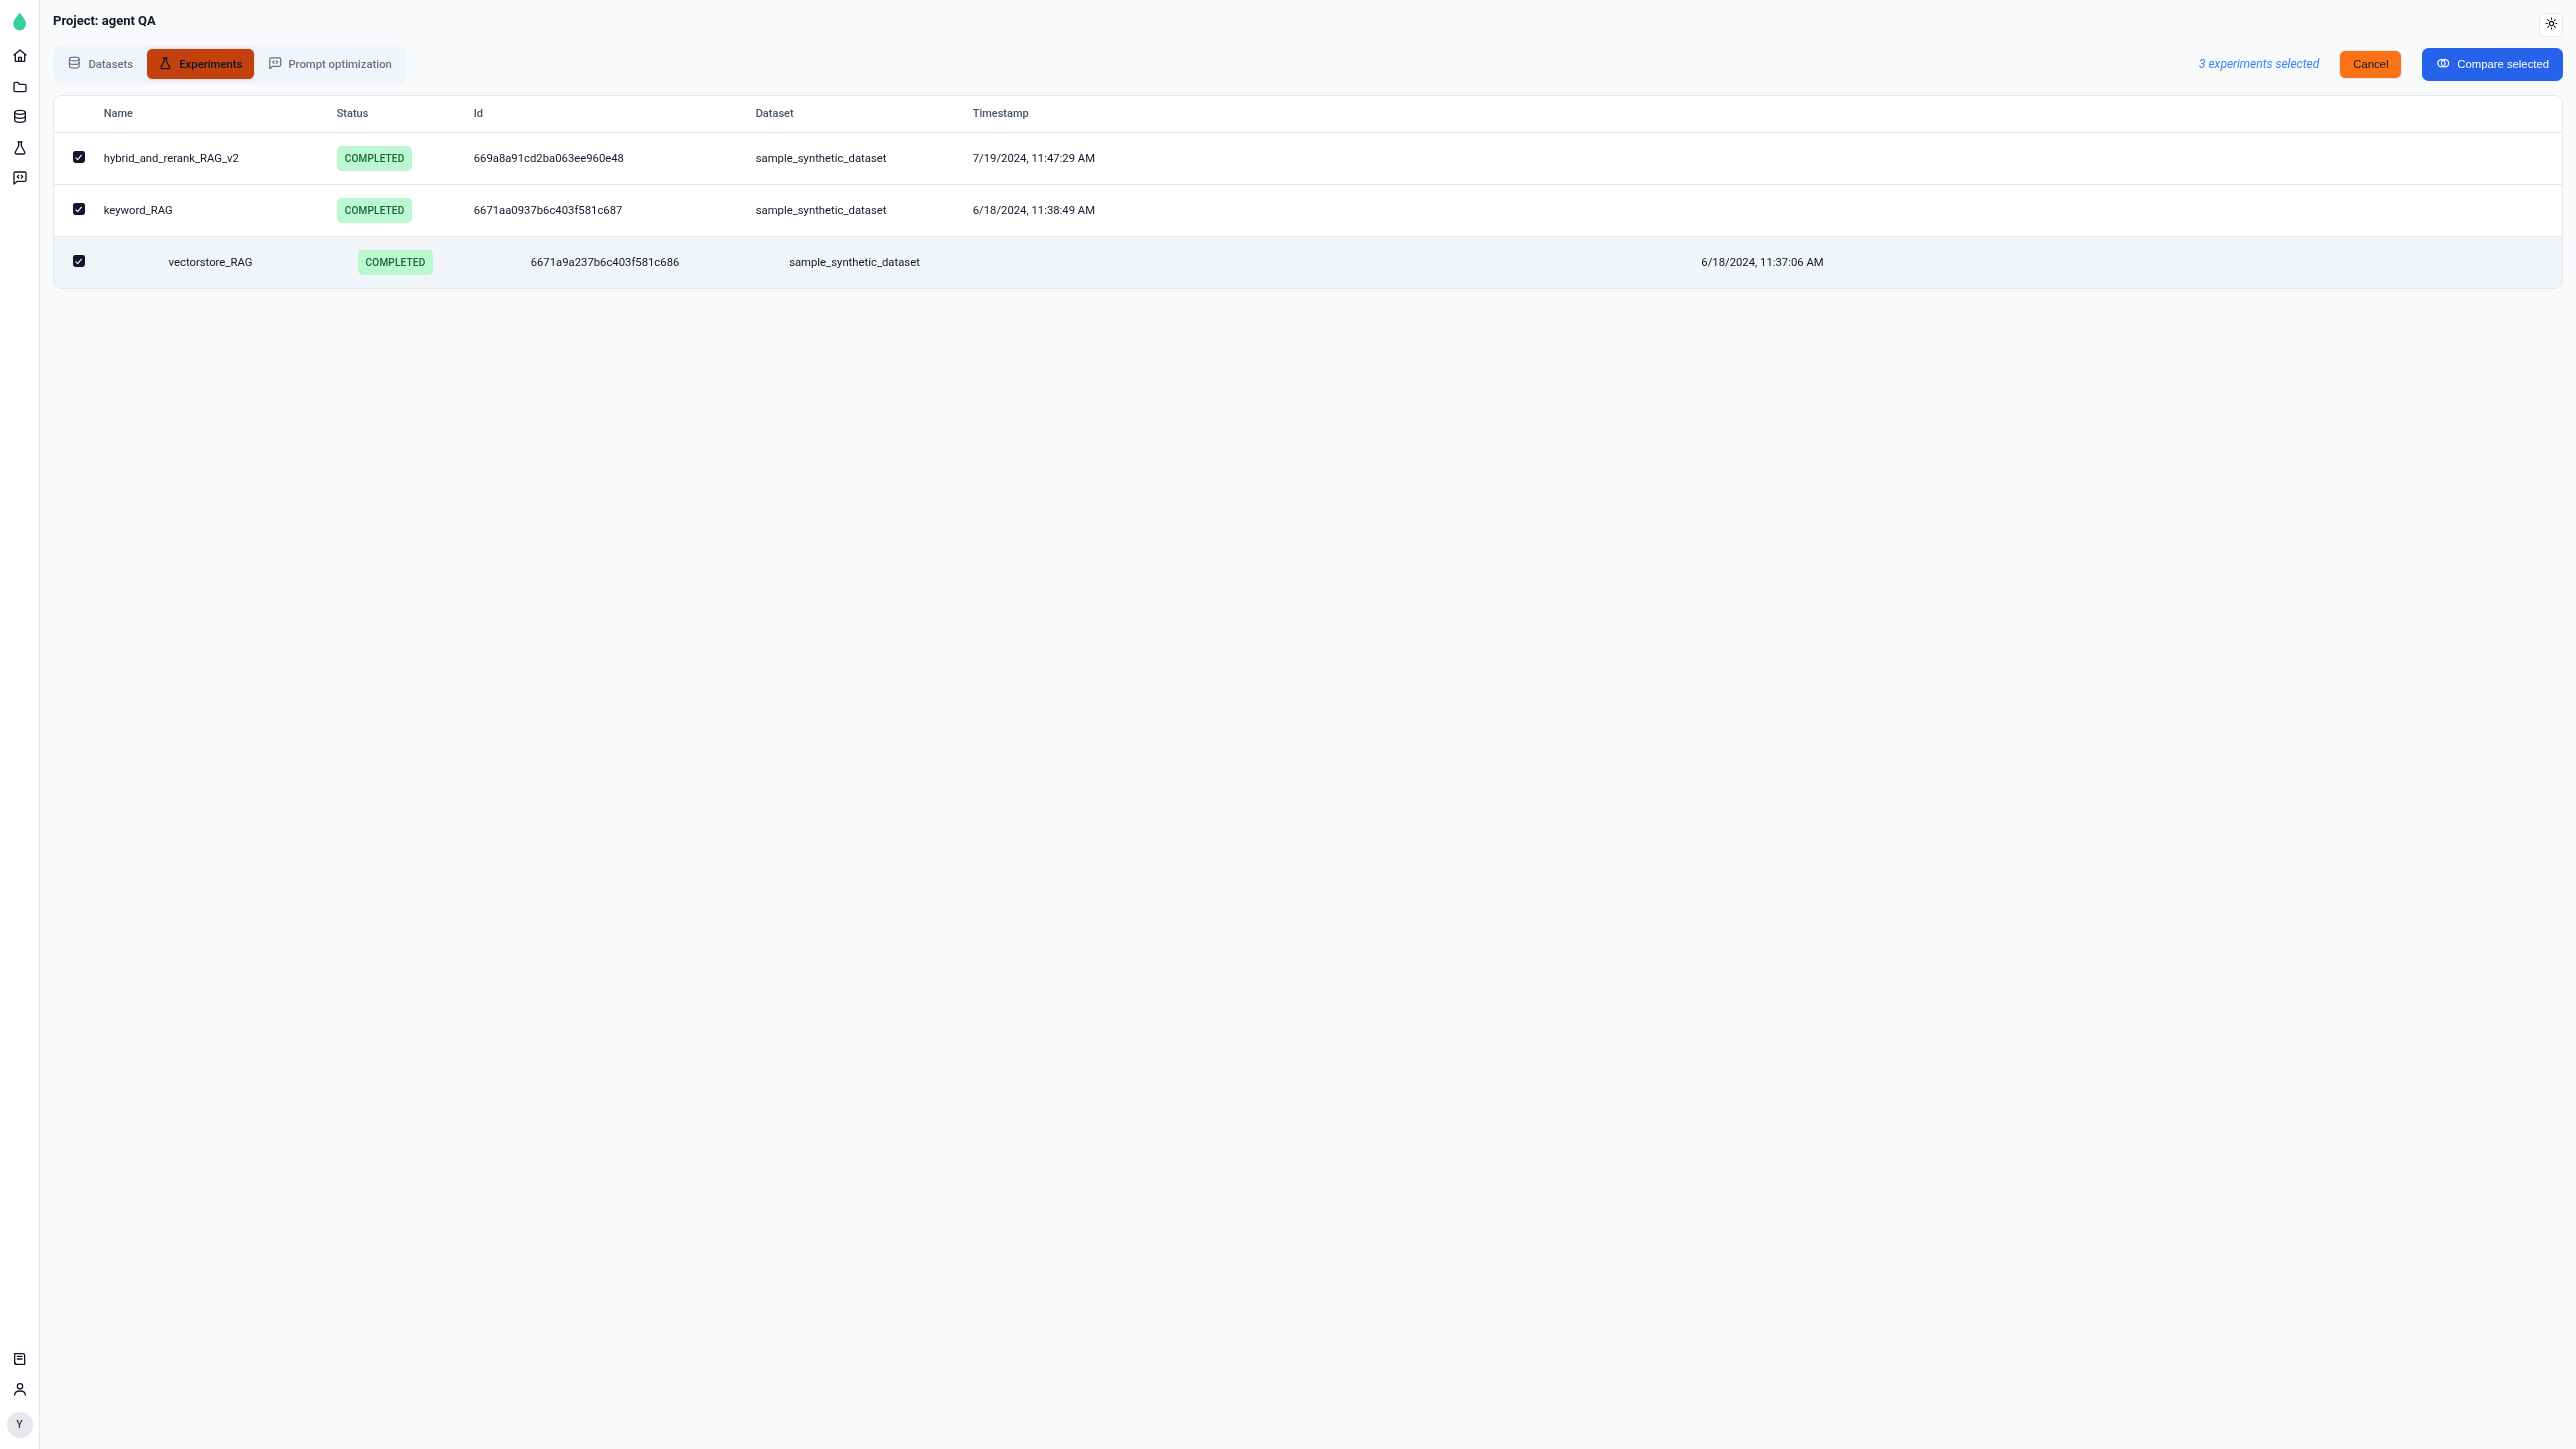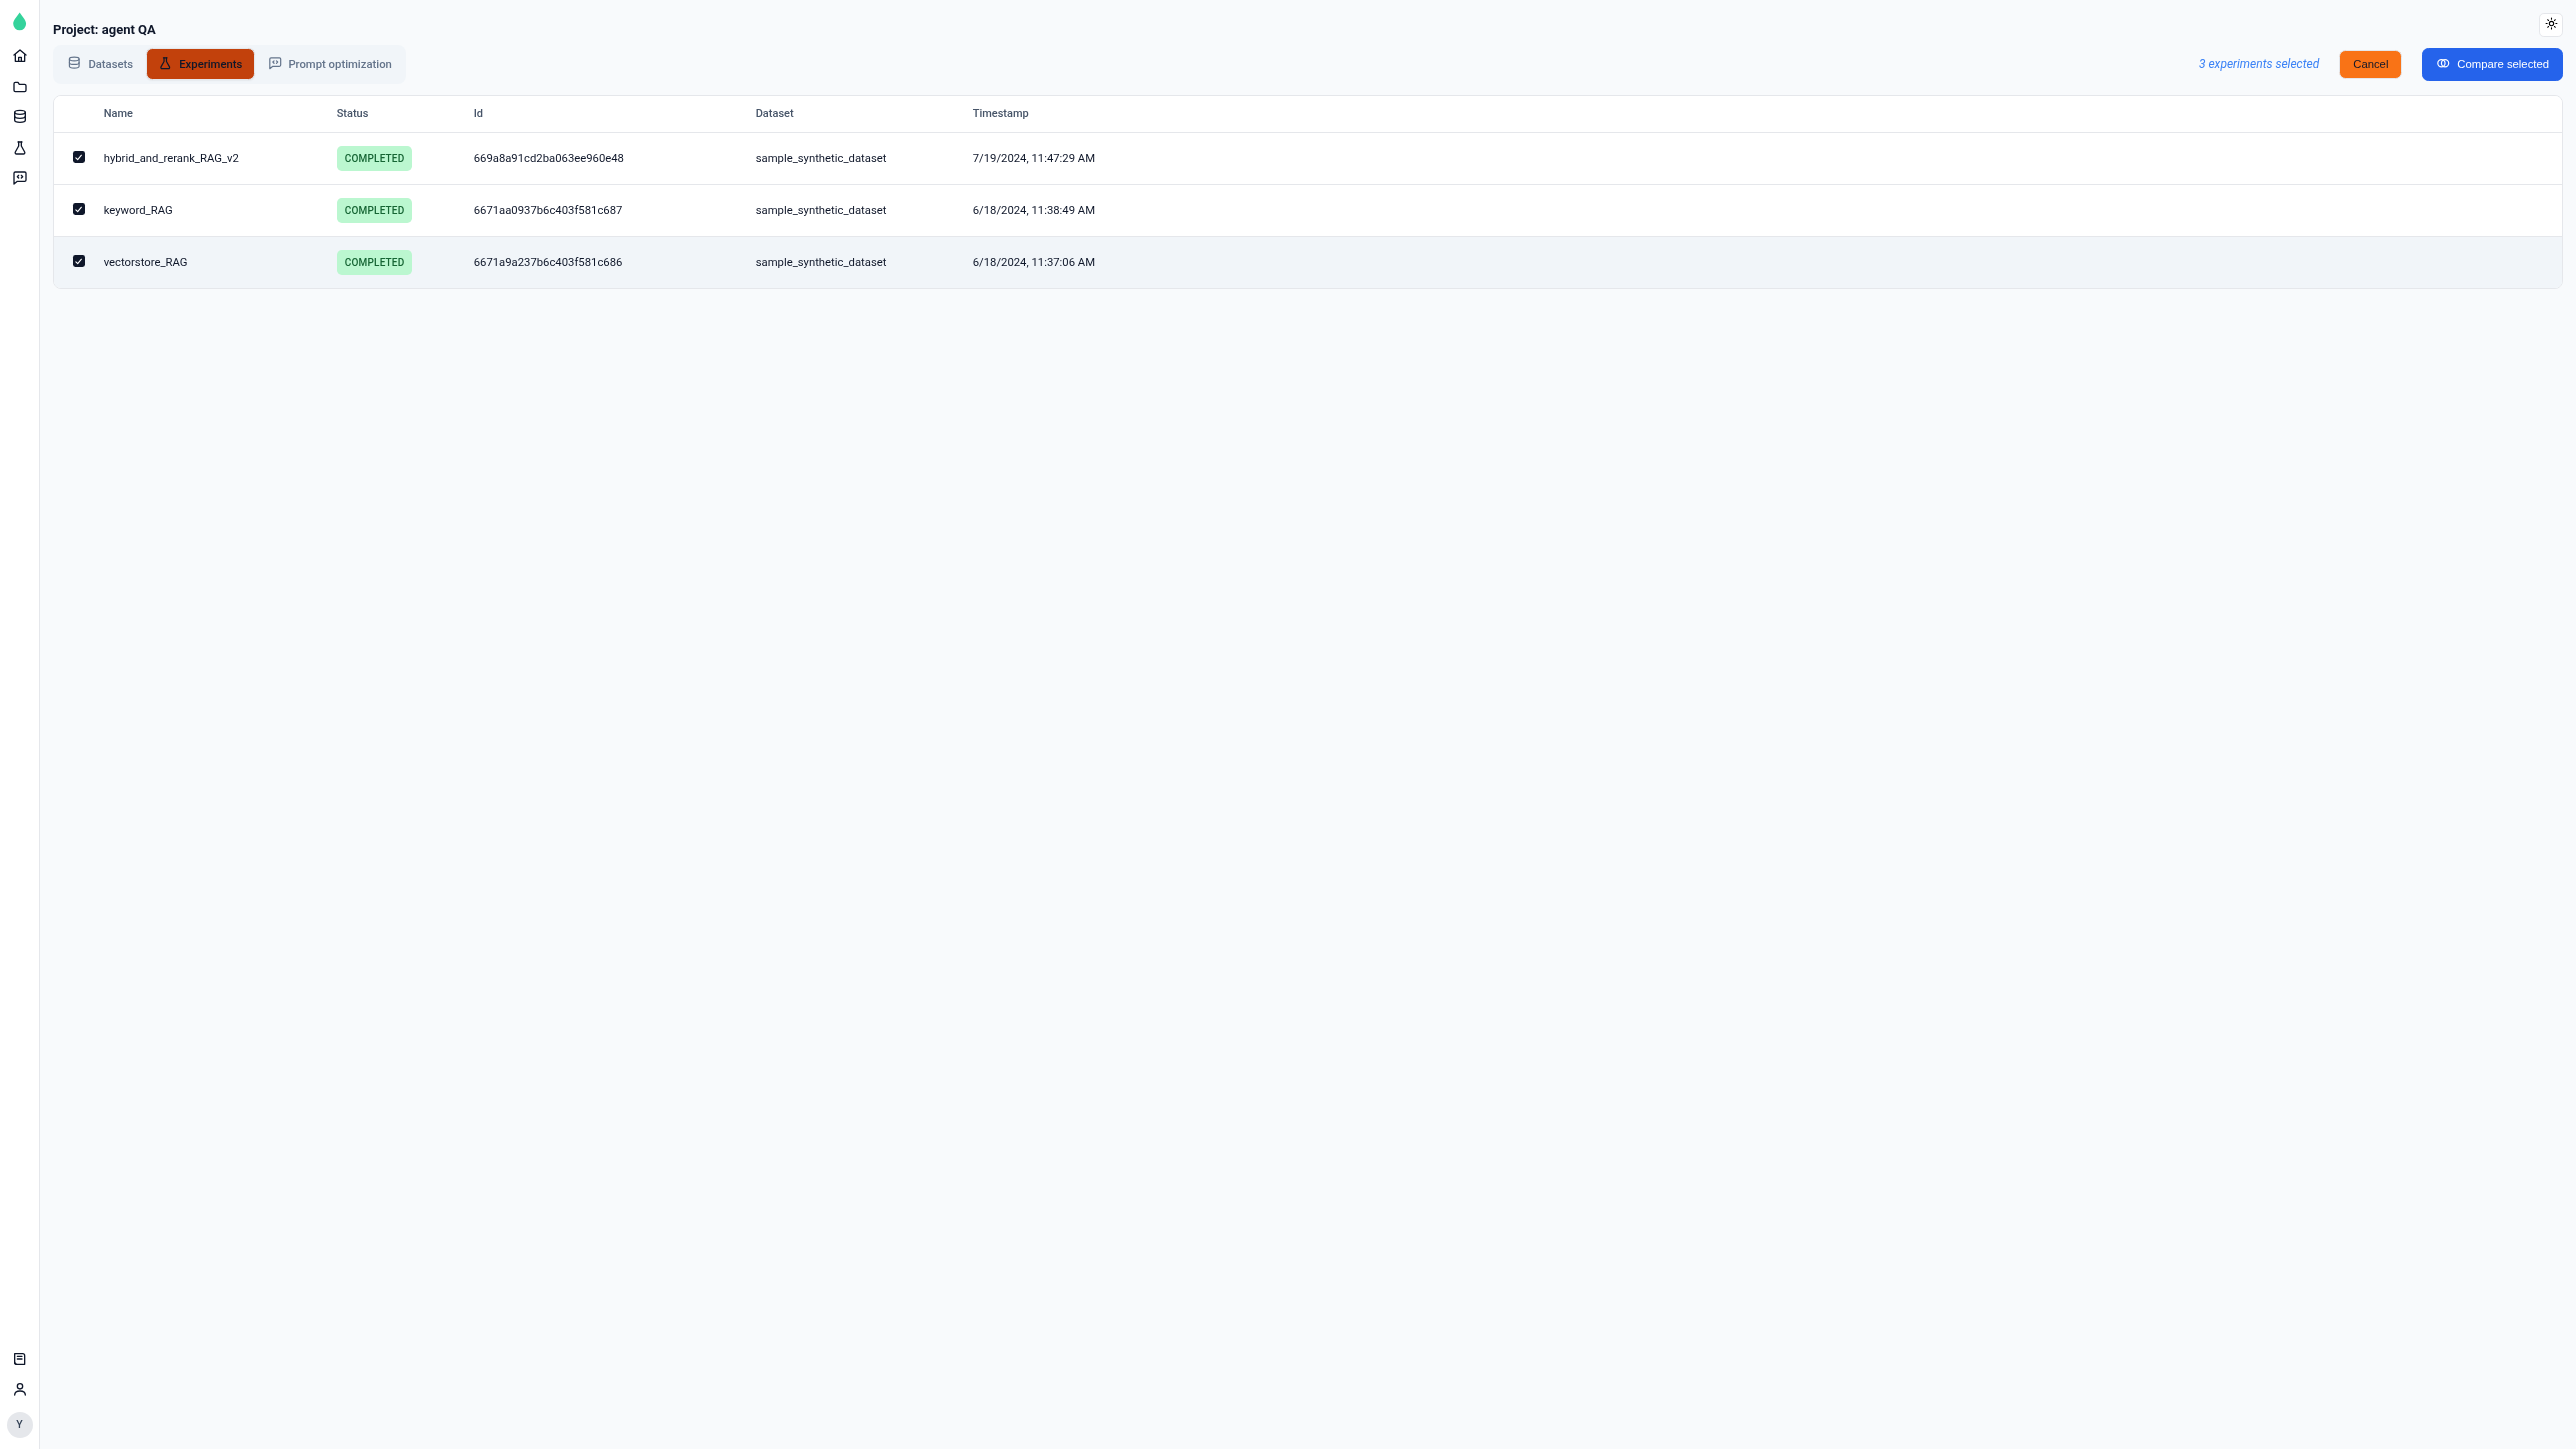--- a/index.html
+++ b/index.html
@@ -55,21 +55,21 @@
 
   
   .main {
     flex: 1;
     display:flex;
     flex-direction:column;
     min-width:0;
   }
   .topbar {
     display:flex;
-    align-items:flex-end;
+    align-items:flex-start;
     padding: 13px 13px 8px 13px;
   }
   .page-title {
     font-size: 13px;
     font-weight: 700;
   }
   .topbar-spacer { flex:1; }
   .theme-toggle {
     width:24px; height:24px;
     border:0.8px solid #e5e7eb;
@@ -162,21 +162,21 @@
     background:#fff;
   }
   tbody td {
     padding:13px 9.7px;
     border-bottom:0.8px solid #e5e7eb;
     font-size:11.3px;
     color:#0f172a;
     vertical-align:middle;
   }
   tbody tr:last-child td { border-bottom:none; }
-  tbody tr.row-hover { background:#f1f5f9; }
+  tbody tr.row-hover { background:#f1f5f9;text-align:center; }
 
   col.col-check { width:40px; }
   col.col-name { width:233px; }
   col.col-status { width:137px; }
   col.col-id { width:282px; }
   col.col-dataset { width:217px; }
   col.col-ts { }
 
   .checkbox {
     width:12px; height:12px;

